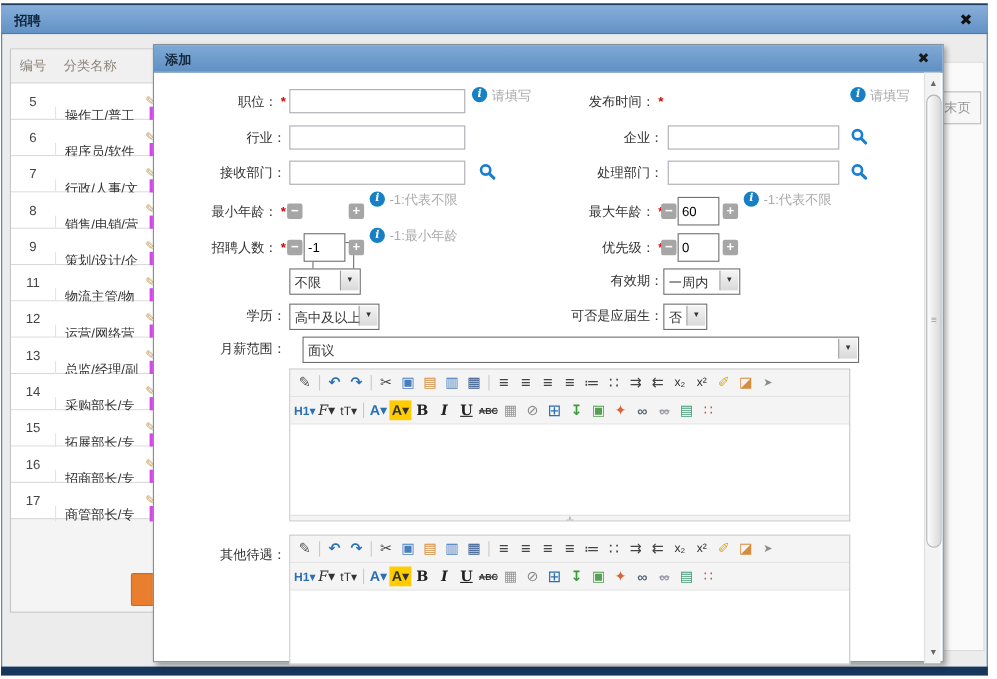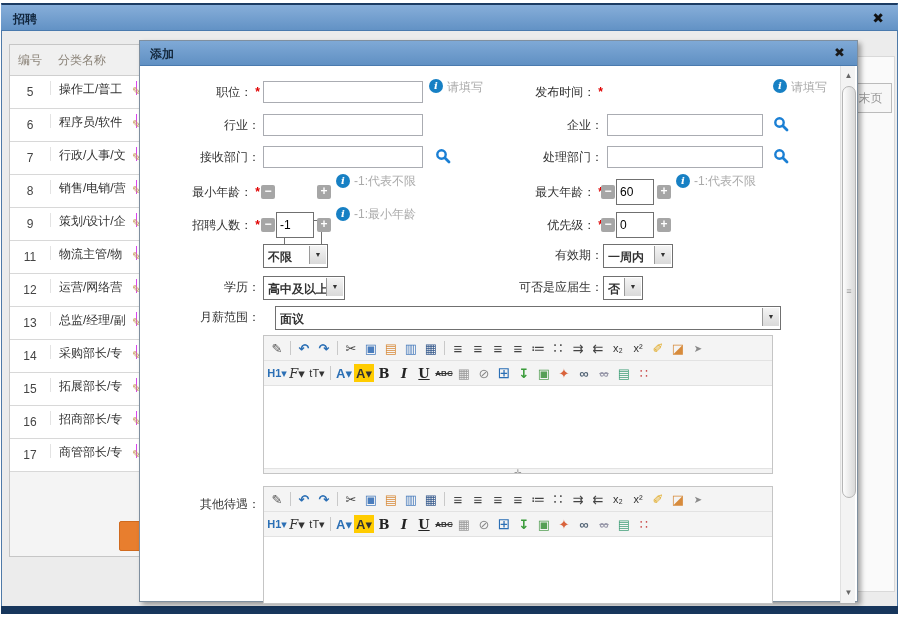--- a/index.html
+++ b/index.html
@@ -11,42 +11,42 @@
   .win-title .t{position:absolute;left:12px;top:6px;font-weight:bold;color:#10253c;}
   .win-close{position:absolute;right:14px;top:5px;font-size:14px;color:#111;cursor:pointer;}
   .win-bottom{left:1px;top:606px;width:897px;height:8px;background:#17365c;}
   
   .panel{left:9px;top:44px;width:424px;height:513px;background:#f4f4f4;border:1px solid #c6c6c6;}
   .thead{position:relative;height:30px;background:#f0f0f0;border-bottom:1px solid #cfcfcf;color:#8b8378;}
   .thead .h1{position:absolute;left:0;top:7px;width:40px;text-align:center;}
   .thead .h2{position:absolute;left:48px;top:7px;}
   .trow{position:relative;height:32px;background:#fff;border-bottom:1px solid #d8d8d8;}
   .tc1{position:absolute;left:0;top:9px;width:40px;text-align:center;color:#444;}
-  .tc2{position:absolute;left:40px;top:5px;width:77px;padding-left:8px;border-left:1px solid #e3e3e3;border-right:1px solid #d946ef;height:14px;white-space:nowrap;overflow:hidden;}
+  .tc2{position:absolute;left:40px;top:21px;width:77px;padding-left:8px;border-left:1px solid #e3e3e3;border-right:4px solid #d946ef;height:14px;white-space:nowrap;overflow:hidden;}
   .tc3{position:absolute;left:122px;top:9px;color:#c79b5e;font-size:11px;}
   .orange-btn{left:119px;top:521px;width:26px;height:30px;background:#e87e2e;border:1px solid #d06a1e;border-radius:2px;cursor:pointer;}
   .right-strip{left:857px;top:56px;width:38px;height:536px;background:#fafafa;border:1px solid #d9d9d9;}
   .lastpage-btn{left:849px;top:83px;width:43px;height:30px;background:#f7f7f7;border:1px solid #bbb;color:#999;text-align:center;line-height:28px;cursor:pointer;}
   
   .modal{left:139px;top:40px;width:719px;height:562px;background:#fff;border:1px solid #7f8f9f;box-shadow:3px 3px 5px rgba(0,0,0,.35);}
   .modal-title{left:0;top:0;width:717px;height:25px;background:linear-gradient(#7fa9d6,#6090c3);border-bottom:1px solid #4a7aae;}
   .modal-title .t{position:absolute;left:10px;top:5px;font-weight:bold;color:#13273b;}
   .modal-close{position:absolute;right:12px;top:4px;font-size:13px;color:#1a1a1a;cursor:pointer;}
   
   .lbl{position:absolute;text-align:right;line-height:22px;color:#333;white-space:nowrap;}
   .lblL{left:2px;width:118px;}
   .lblR{left:331px;width:132px;}
   .req{color:#e00000;font-weight:bold;margin-left:3px;font-style:normal;}
   .inp{position:absolute;height:22px;border:1px solid #aaacb2;background:#fff;font:12px "Liberation Sans","DejaVu Sans",sans-serif;padding:2px 4px;box-sizing:border-box;color:#222;}
   .info{position:absolute;width:14px;height:14px;border-radius:50%;background:#1780c4;color:#fff;font:bold italic 10px "DejaVu Serif",serif;text-align:center;line-height:14px;}
   .hint{position:absolute;color:#aaa;line-height:16px;white-space:nowrap;}
   .mag{position:absolute;width:16px;height:16px;}
   .stepb{position:absolute;width:14px;height:14px;background:#a6a6a6;color:#fff;text-align:center;line-height:13px;font-weight:bold;font-size:12px;border-radius:2px;cursor:pointer;}
   .stepi{position:absolute;width:38px;height:26px;border:1px solid #707070;font:12px "Liberation Sans","DejaVu Sans",sans-serif;padding:4px 3px;box-sizing:border-box;}
-  .sel{position:absolute;height:22px;border:1px solid #707070;background:#fff;cursor:pointer;font-weight:bold;}
+  .sel{position:absolute;height:22px;border:1px solid #707070;background:#fff;cursor:pointer;}
   .sel .txt{position:absolute;left:4px;top:4px;white-space:nowrap;}
   .sel .btn{position:absolute;right:1px;top:1px;width:16px;height:18px;background:linear-gradient(#f4f4f4,#d9d9d9);border-left:1px solid #9a9a9a;text-align:center;font-size:7px;line-height:18px;color:#333;}
   .editor{position:absolute;left:123px;width:508px;border:1px solid #c5c5c5;background:#fff;overflow:hidden;}
   .tb{height:22px;background:#f4f4f4;border-bottom:1px solid #e2e2e2;padding:1px 3px;display:flex;align-items:center;}
   .ti{width:20px;height:18px;display:inline-flex;align-items:center;justify-content:center;font-size:13px;cursor:pointer;flex:none;}
   .tsep{width:1px;height:14px;background:#c9c9c9;margin:0 3px;flex:none;}
   .ebody{background:#fff;}
   .estatus{height:10px;background:#f4f4f4;border-top:1px solid #e2e2e2;text-align:center;line-height:8px;color:#999;font-size:9px;}
   
   .msb{left:700px;top:25px;width:15px;height:537px;background:#f3f3f3;border-left:1px solid #e0e0e0;}

